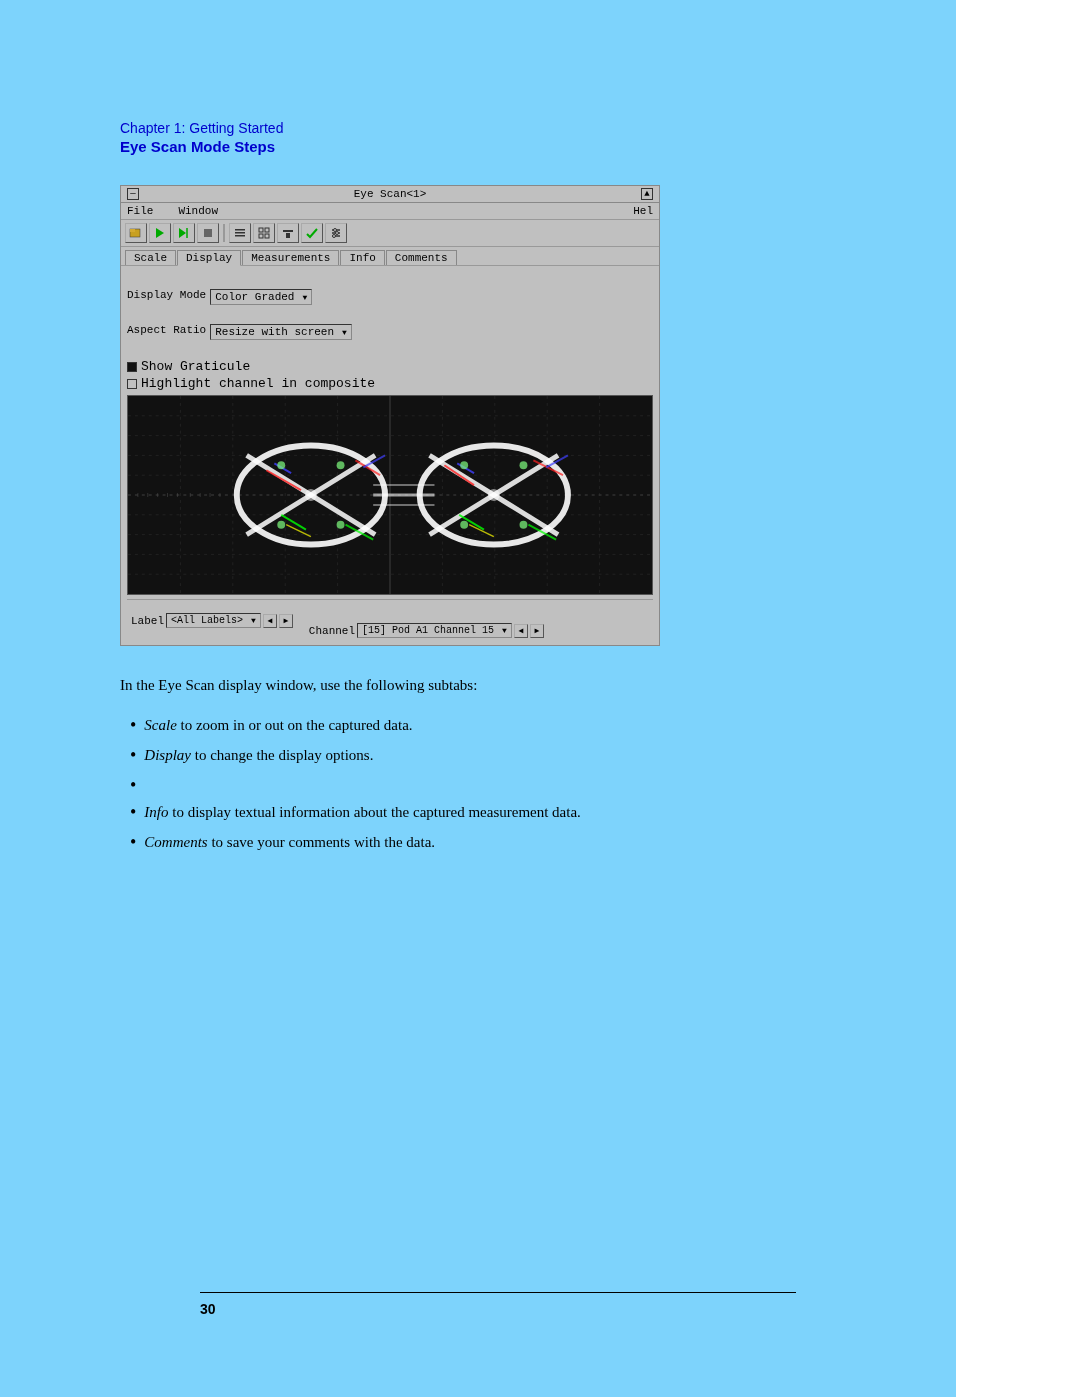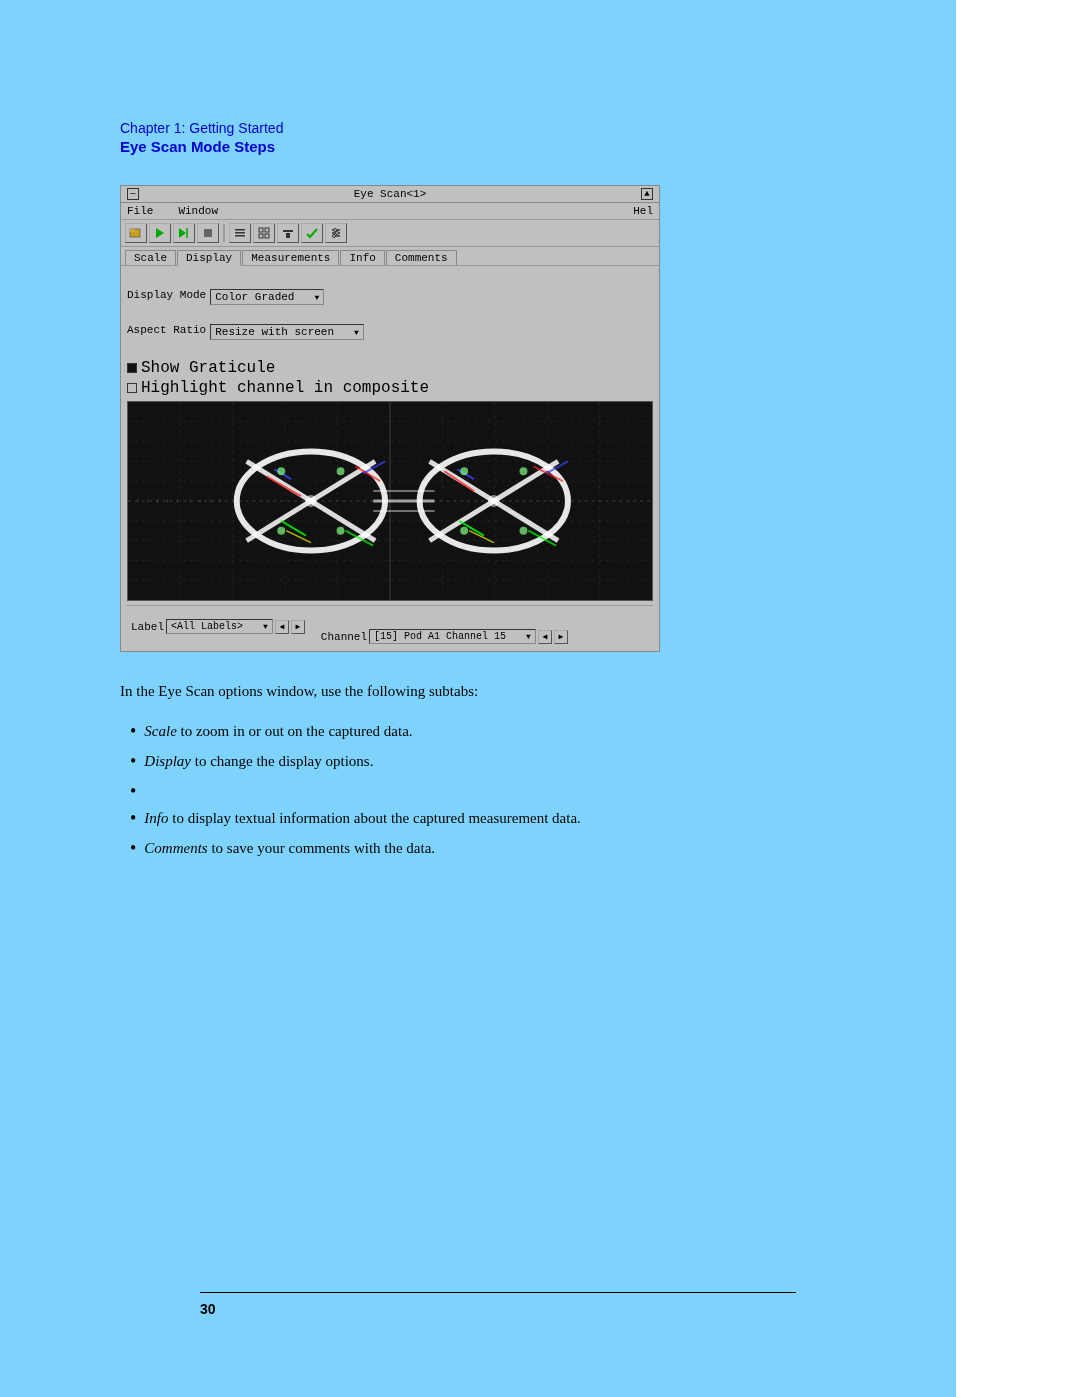--- a/index.html
+++ b/index.html
@@ -157,31 +157,31 @@
       white-space: nowrap;
     }
     .dropdown-box {
       border: 1px inset #888;
       background: #c0c0c0;
       padding: 1px 4px;
       font-size: 11px;
       font-family: 'Courier New', monospace;
       display: inline-flex;
       align-items: center;
-      gap: 20px;
+      gap: 8px;
     }
     .dropdown-arrow {
       font-size: 8px;
     }
 
     .checkbox-row {
       display: flex;
       align-items: center;
       margin: 2px 0;
-      font-size: 16px;
+      font-size: 13px;
     }
     .checkbox-square {
       width: 10px;
       height: 10px;
       border: 1px solid #333;
       background: #111;
       margin-right: 4px;
       display: inline-block;
     }
     .checkbox-empty {
@@ -520,21 +520,21 @@
             <span class="dropdown-arrow">▼</span>
           </div>
           <div class="nav-btn">◀</div>
           <div class="nav-btn">▶</div>
         </div>
       </div>
 
     </div>
   </div>
 
-  <p class="body-text">In the Eye Scan options window, use the following subtabs:</p>
+  <p class="body-text">In the Eye Scan display window, use the following subtabs:</p>
 
   <ul class="bullet-list">
     <li>
       <span class="bullet-dot">•</span>
       <span><span class="italic-text">Scale</span><span> to zoom in or out on the captured data.</span></span>
     </li>
     <li>
       <span class="bullet-dot">•</span>
       <span><span class="italic-text">Display</span><span> to change the display options.</span></span>
     </li>

